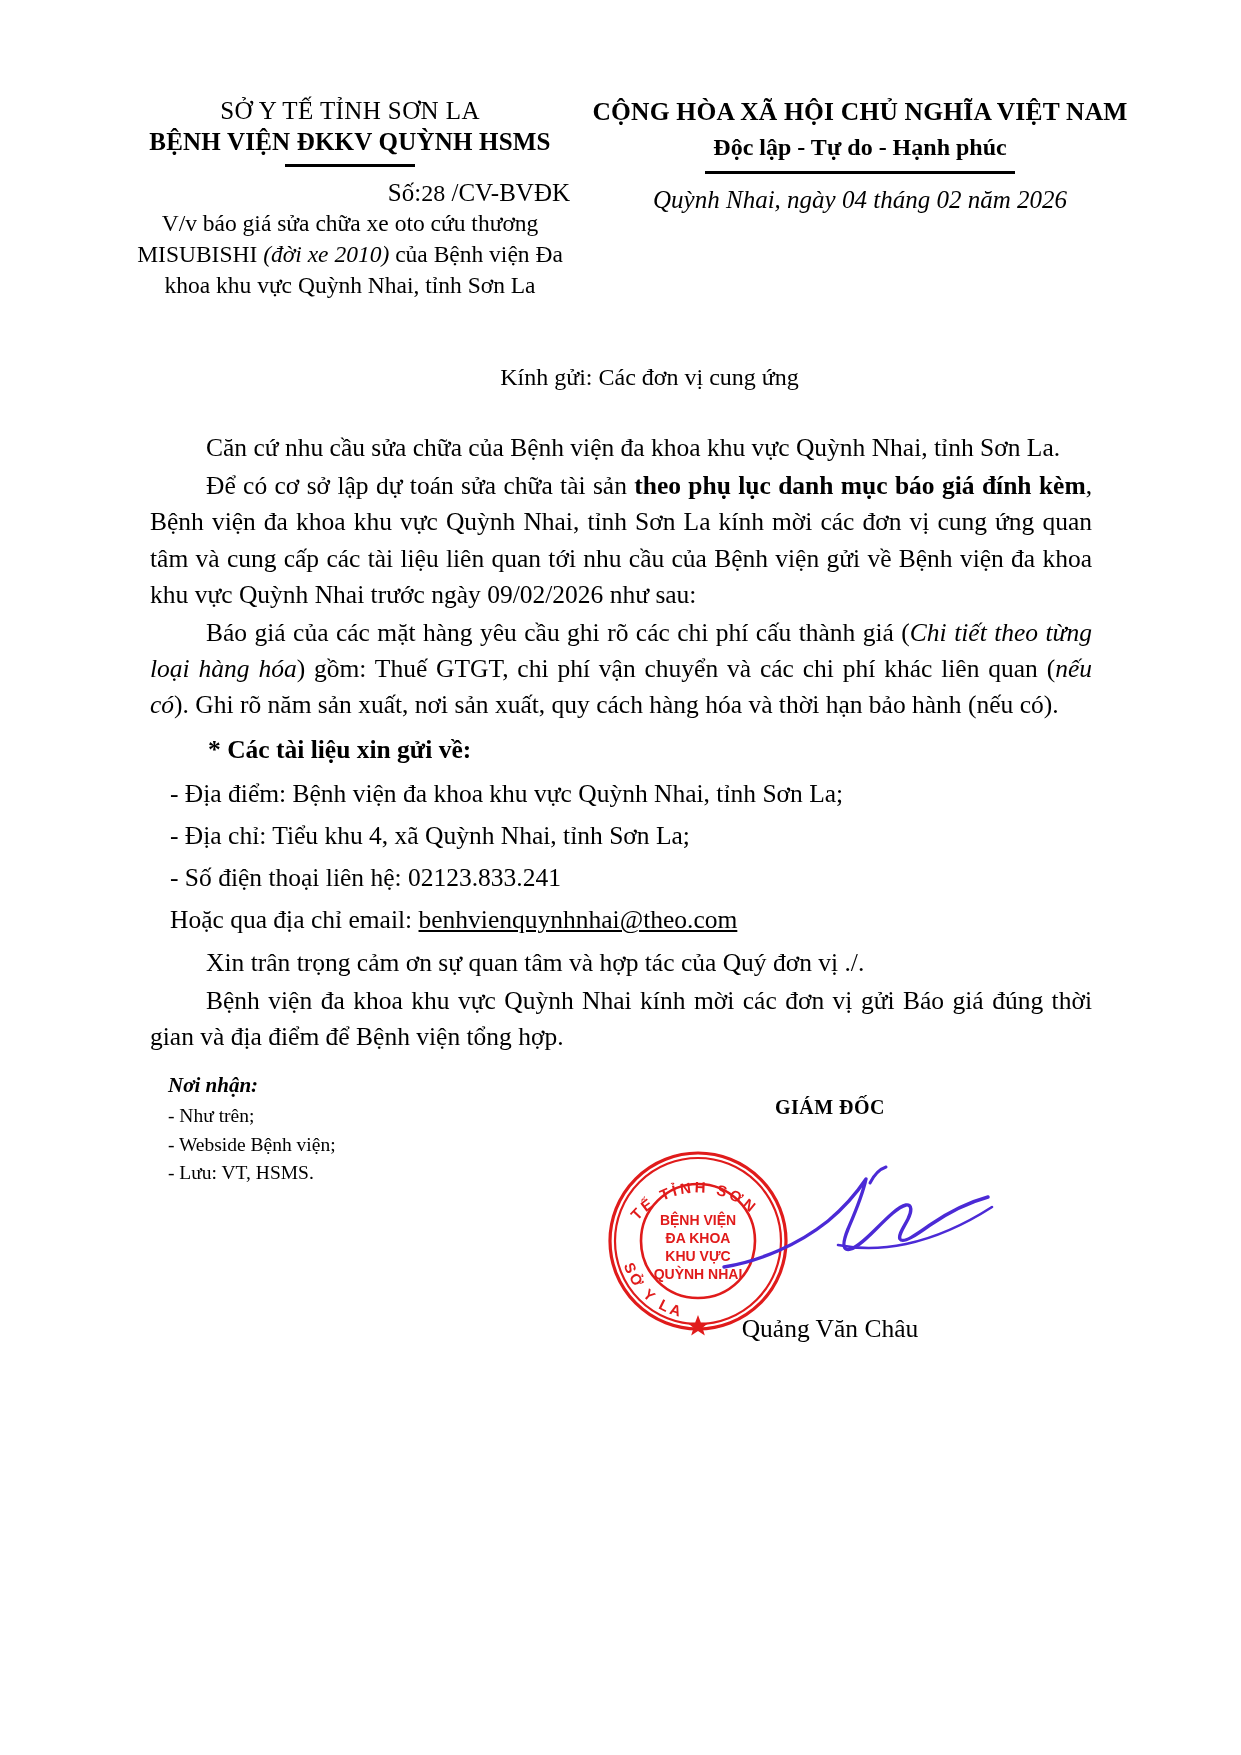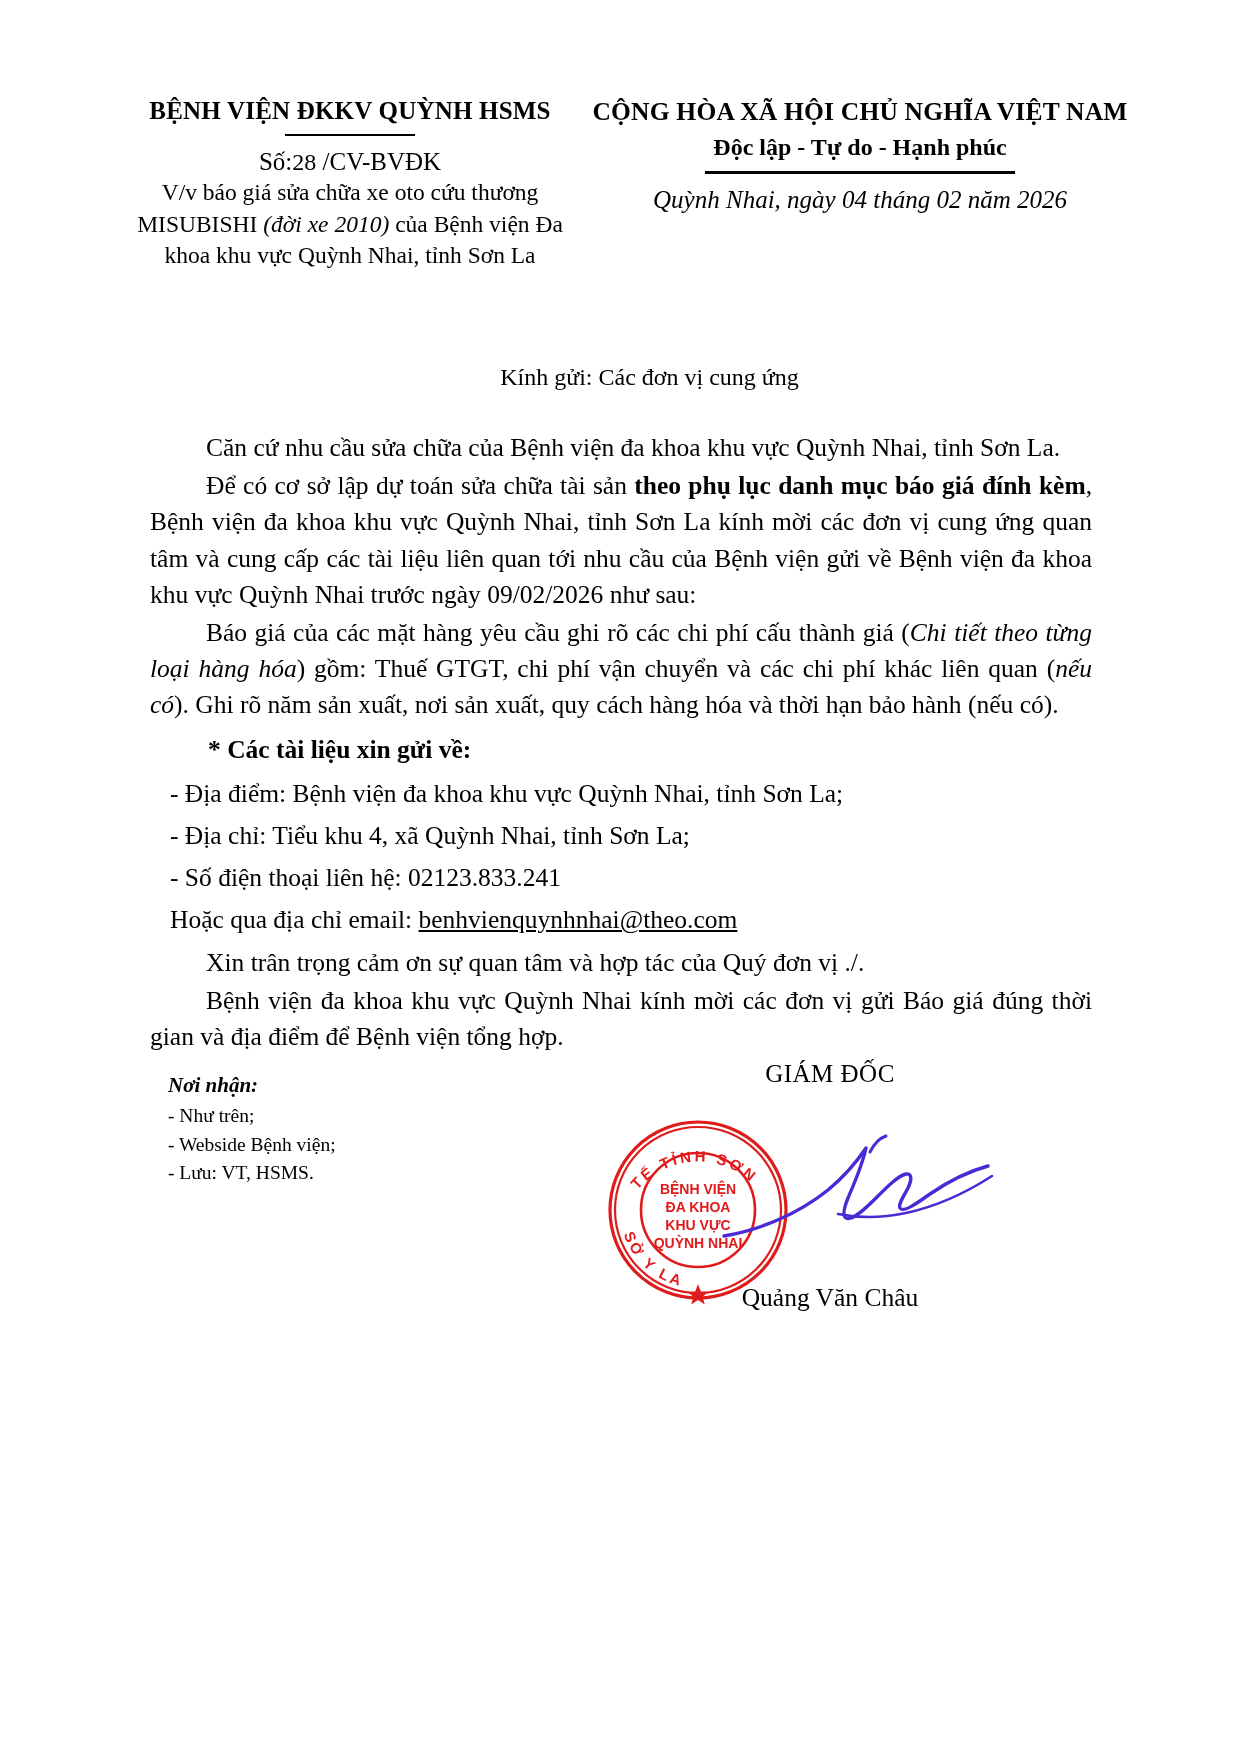--- a/index.html
+++ b/index.html
@@ -57,20 +57,21 @@
   }
   .rule-med {
     width: 310px;
     height: 2.5px;
     background: #000;
     margin: 8px auto 12px auto;
   }
   .docnum {
     font-size: 25px;
     line-height: 1.25;
+    text-align: right;
   }
   .docnum .num {
     font-size: 24px;
   }
   .subject {
     font-size: 23.5px;
     line-height: 1.33;
     padding: 0 6px;
   }
   .subject .ital {
@@ -166,23 +167,24 @@
     margin-bottom: 2px;
   }
   .signblock {
     position: absolute;
     left: 620px;
     top: 0;
     width: 420px;
     text-align: center;
   }
   .sign-title {
-    font-size: 25px;
-    font-weight: normal;
+    font-size: 20px;
+    font-weight: bold;
     letter-spacing: 0.5px;
+    margin-top: 36px;
   }
   .sign-area {
     position: relative;
     height: 195px;
   }
   .sign-name {
     font-size: 25.5px;
     font-weight: normal;
   }
 
@@ -207,20 +209,21 @@
   .signature svg { display: block; }
 </style>
 </head>
 <body>
 
 <div class="page">
 
   <div class="header">
 
     <div class="hdr-left">
+      <div class="org-line1">SỞ Y TẾ TỈNH SƠN LA</div>
       <div class="org-line2">BỆNH VIỆN ĐKKV QUỲNH HSMS</div>
       <div class="rule-short"></div>
       <div class="docnum">
         <span>Số:</span><span class="num">28</span><span> /CV-BVĐK</span>
       </div>
       <div class="subject">
         <span>V/v báo giá sửa chữa xe oto cứu thương MISUBISHI </span><span class="ital">(đời xe 2010)</span><span> của Bệnh viện Đa khoa khu vực Quỳnh Nhai, tỉnh Sơn La</span>
       </div>
     </div>
 

